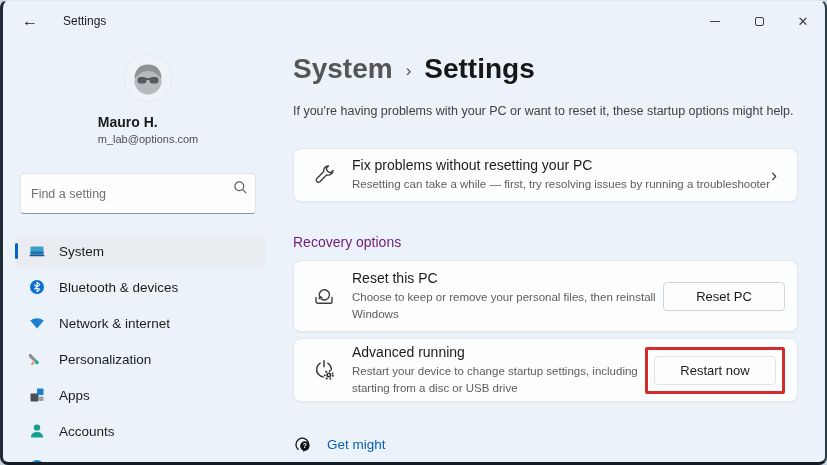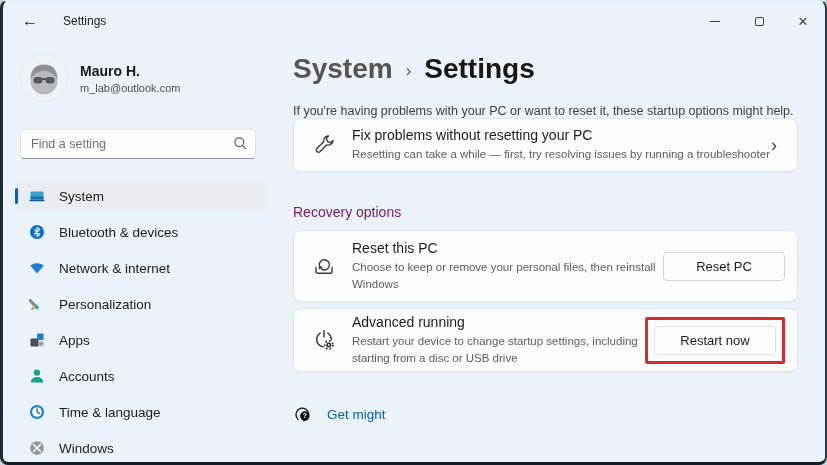--- a/index.html
+++ b/index.html
@@ -15,46 +15,46 @@
   
   .titlebar{height:40px;display:flex;align-items:center;padding-left:12px;}
   .back-button{width:30px;height:30px;border:none;background:transparent;display:flex;align-items:center;justify-content:center;font-size:16px;color:#1b1b1b;border-radius:4px;cursor:pointer;}
   .window-title{font-size:12px;margin-left:18px;color:#1b1b1b;}
   .win-controls{margin-left:auto;display:flex;height:40px;}
   .win-btn{width:44px;height:40px;border:none;background:transparent;display:flex;align-items:center;justify-content:center;color:#404040;cursor:pointer;font-size:13px;}
   .glyph-min{width:10px;height:1px;background:#404040;}
   .glyph-max{width:9px;height:9px;border:1px solid #404040;border-radius:2px;}
   
   .sidebar{position:absolute;left:0;top:40px;width:272px;bottom:0;}
-  .user{display:flex;align-items:center;gap:13px;margin:14px 0 0 18px;cursor:pointer;}
+  .user{display:flex;align-items:center;gap:13px;margin:14px 0 0 18px;cursor:pointer;flex-direction:column;}
   .avatar{width:46px;height:46px;border-radius:50%;background:#eef3f8;box-shadow:0 0 0 1px #e2eaf2;flex:0 0 auto;}
   .user-name{font-size:14px;font-weight:700;color:#1a1a1a;}
   .user-email{font-size:11px;color:#4f4f4f;margin-top:3px;}
   .search{position:relative;margin:28px 19px 0 17px;}
-  .search input{width:100%;height:30px;border:1px solid #e0e3e6;border-bottom:1px solid #8f99a3;border-radius:4px;background:#fefefe;padding:0 30px 0 10px;font-size:12.5px;font-family:inherit;color:#1b1b1b;}
+  .search input{width:100%;height:41px;border:1px solid #e0e3e6;border-bottom:1px solid #8f99a3;border-radius:4px;background:#fefefe;padding:0 30px 0 10px;font-size:12.5px;font-family:inherit;color:#1b1b1b;}
   .search input::placeholder{color:#707070;}
   .search-icon{position:absolute;right:8px;top:7px;}
   .nav{margin-top:21px;padding:0 10px 0 12px;}
   .nav-item{position:relative;display:flex;align-items:center;gap:14px;height:32px;padding-left:14px;border-radius:4px;margin-bottom:4px;font-size:13.5px;color:#1c1c1c;cursor:pointer;}
   .nav-item .pill{display:none;}
   .nav-item.selected{background:#e9edf1;}
   .nav-item.selected .pill{display:block;position:absolute;left:0;top:8px;width:3px;height:16px;border-radius:2px;background:#0067c0;}
   .nav-ic{width:16px;height:16px;flex:0 0 auto;}
   
   .main{position:absolute;left:290px;top:40px;width:505px;bottom:0;}
   .breadcrumb{margin-top:12px;display:flex;align-items:center;gap:13px;font-size:28px;font-weight:600;}
   .crumb-parent{color:#555555;cursor:pointer;}
   .crumb-sep{font-size:17px;color:#505050;font-weight:400;margin-top:3px;}
   .page-title{color:#171717;font-weight:700;}
   .page-intro{margin-top:19px;font-size:12.5px;color:#414141;}
   .card{background:#fcfdfe;border:1px solid #e4e7ea;border-radius:8px;display:flex;align-items:center;padding:0 12px 0 18px;box-shadow:0 1px 2px rgba(0,0,0,.04);}
   .card-ic{width:24px;height:24px;flex:0 0 auto;margin-right:16px;}
   .card-title{font-size:14px;color:#1b1b1b;}
   .card-sub{font-size:11.5px;color:#5d5d5d;margin-top:3px;line-height:1.4;max-width:330px;}
-  .card-fix{height:54px;cursor:pointer;}
+  .card-fix{margin-top:30px;height:54px;cursor:pointer;}
   .chevron{margin-left:auto;margin-right:8px;font-size:18px;color:#3f3f3f;}
   .section-header{margin-top:32px;font-size:14px;font-weight:400;color:#701a75;}
   .card-reset{margin-top:10px;height:72px;}
   .card-adv{margin-top:6px;height:64px;}
   .btn{margin-left:auto;min-width:122px;height:29px;background:#fdfdfd;border:1px solid #d2d5d8;border-radius:4px;font-size:13px;color:#1b1b1b;font-family:inherit;cursor:pointer;padding:0 12px;}
   .annotation{margin-left:auto;border:3px solid #d52b2b;border-radius:2px;padding:6px;flex:0 0 auto;}
   .annotation .btn{margin-left:0;display:block;border-color:#e3e3e3;}
   .get-help{display:flex;align-items:center;gap:15px;margin-top:34px;margin-left:2px;cursor:pointer;width:max-content;}
   .get-help-label{color:#0a60b6;font-size:13.5px;}
 </style>
@@ -86,21 +86,21 @@
       <svg class="avatar" viewBox="0 0 46 46">
         <circle cx="23" cy="23" r="22.5" fill="#eef3f8"></circle>
         <circle cx="23" cy="26" r="13.5" fill="#b6babf"></circle>
         <path d="M9.5 24 Q10 9.5 23 9.5 Q36 9.5 36.5 24 Q30 15.5 23 16 Q16 15.5 9.5 24 Z" fill="#8e9297"></path>
         <rect x="12.5" y="22" width="9" height="6.5" rx="3" fill="#55595e"></rect>
         <rect x="24.5" y="22" width="9" height="6.5" rx="3" fill="#55595e"></rect>
         <rect x="20" y="23" width="6" height="2" fill="#55595e"></rect>
       </svg>
       <div>
         <div class="user-name">Mauro H.</div>
-        <div class="user-email">m_lab@outlook.com</div>
+        <div class="user-email">m_lab@options.com</div>
       </div>
     </div>
 
     <div class="search">
       <input type="text" placeholder="Find a setting" style="">
       <svg class="search-icon" width="15" height="15" viewBox="0 0 15 15">
         <circle cx="6.3" cy="6.3" r="4.4" fill="none" stroke="#5a5a5a" stroke-width="1.2"></circle>
         <line x1="9.7" y1="9.7" x2="13.2" y2="13.2" stroke="#5a5a5a" stroke-width="1.2"></line>
       </svg>
     </div>

